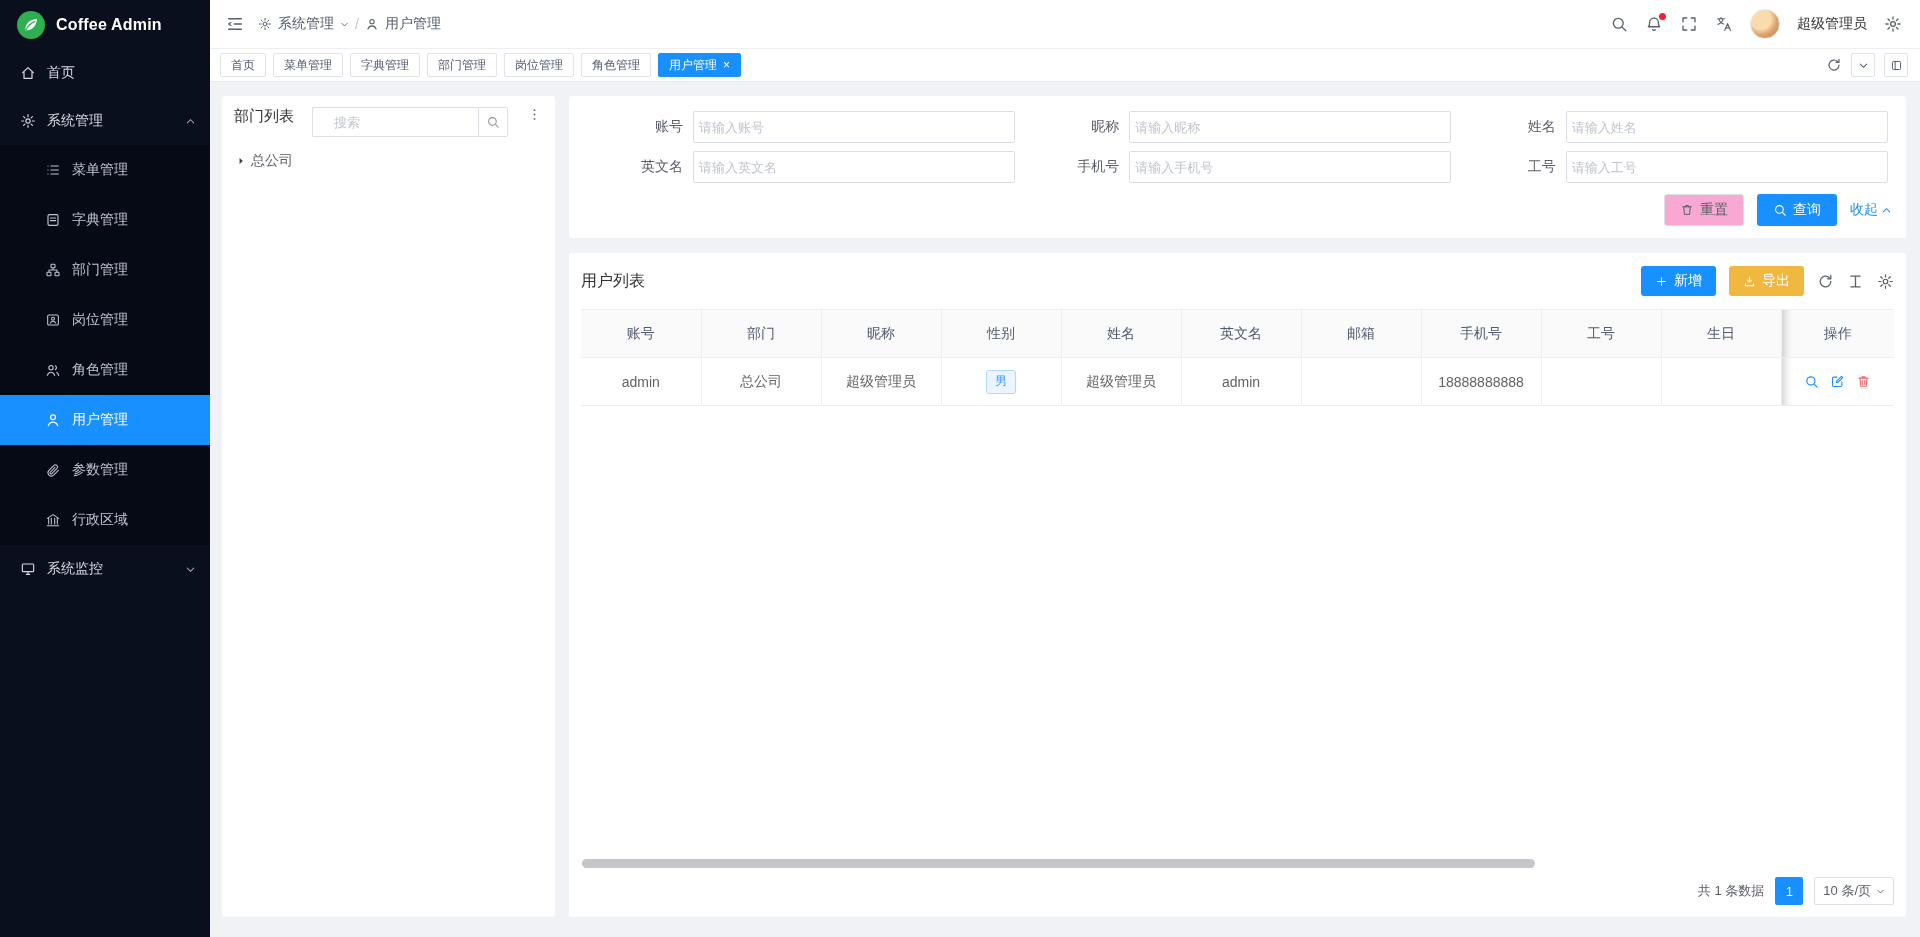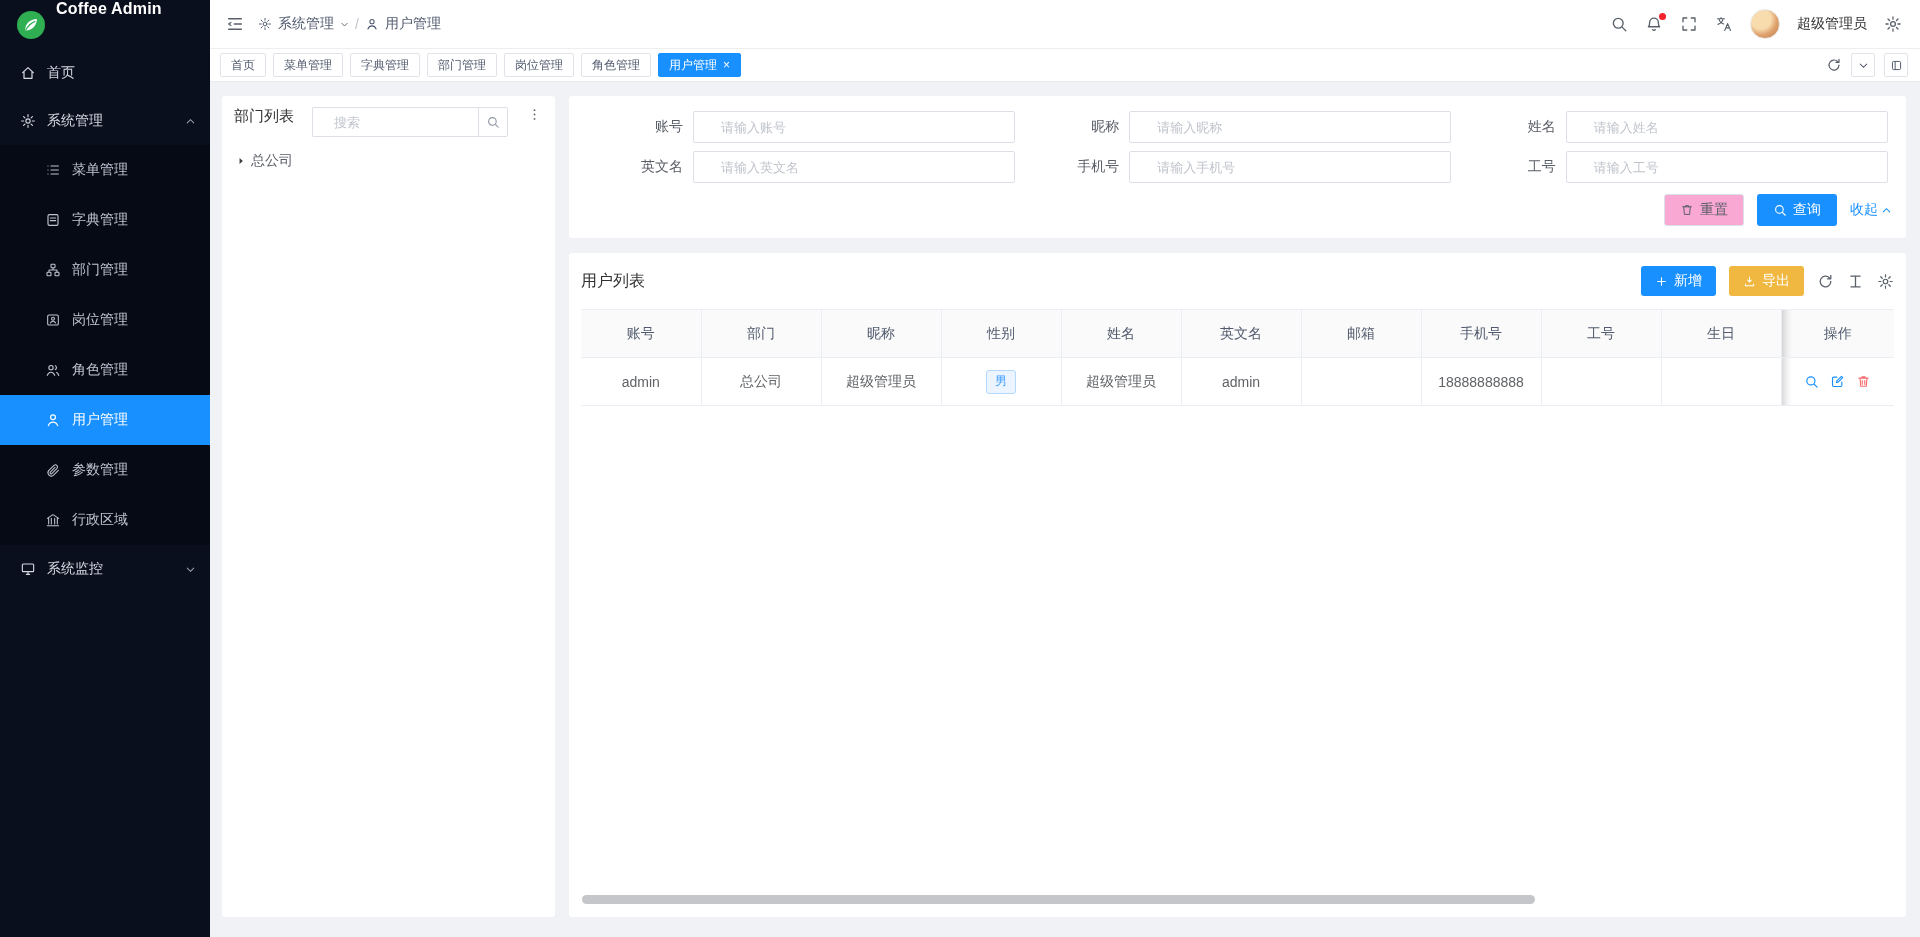--- a/index.html
+++ b/index.html
@@ -5,21 +5,21 @@
   * { margin:0; padding:0; box-sizing:border-box; }
   html,body { width:1920px; height:937px; overflow:hidden; }
   body { font-family:"Liberation Sans","DejaVu Sans",sans-serif; background:#f0f2f5; color:#303133; }
   svg { display:block; }
   .ic { display:inline-flex; align-items:center; justify-content:center; }
 
   .app { display:flex; width:1920px; height:937px; }
 
   
   .sidebar { width:210px; flex-shrink:0; background:#0a0f1d; display:flex; flex-direction:column; }
-  .logo { height:49px; display:flex; gap:10px; padding-left:16px; }
+  .logo { height:49px; display:flex; align-items:center; gap:10px; padding-left:16px; }
   .logo-text { font-size:16px; font-weight:bold; color:#ffffff; letter-spacing:.2px; }
   .menu { flex:1; overflow:hidden; }
   .menu-item { height:48px; display:flex; align-items:center; gap:11px; padding:0 14px 0 20px; font-size:14px; color:#d4d9e3; cursor:pointer; }
   .menu-item .chev { margin-left:auto; color:#9aa3b5; }
   .submenu { background:#060a14; }
   .submenu .menu-item { height:50px; padding-left:45px; color:#bec5d2; }
   .submenu .menu-item.active { background:#1890ff; color:#ffffff; }
 
   
   .main { flex:1; min-width:0; display:flex; flex-direction:column; }
@@ -54,21 +54,21 @@
   .tree-item { margin-top:15px; display:flex; align-items:center; gap:5px; font-size:14px; color:#5a5e66; cursor:pointer; padding-left:2px; }
   .tree-item .caret { color:#3c3f44; }
 
   
   .main-col { flex:1; min-width:0; display:flex; flex-direction:column; gap:15px; }
 
   .search-card { background:#fff; border-radius:3px; padding:15px 14px 12px; }
   .form-grid { display:grid; grid-template-columns:repeat(3,1fr); row-gap:8px; }
   .form-item { display:flex; align-items:center; height:32px; }
   .form-item label { width:110px; flex-shrink:0; text-align:right; padding-right:10px; font-size:14px; color:#5a5e66; }
-  .form-item input { flex:1; max-width:322px; height:32px; border:1px solid #dcdfe6; border-radius:2px; padding:0 27px; font-size:13px; color:#606266; outline:none; }
+  .form-item input { flex:1; max-width:322px; height:32px; border:1px solid #dcdfe6; border-radius:2px; padding:0 5px; font-size:13px; color:#606266; outline:none; }
   .form-item input::placeholder { color:#c0c4cc; }
   .form-actions { display:flex; justify-content:flex-end; align-items:center; gap:13px; margin-top:11px; }
   .btn { display:inline-flex; align-items:center; gap:6px; height:32px; padding:0 15px; border-radius:3px; font-size:14px; border:1px solid transparent; cursor:pointer; white-space:nowrap; }
   .btn-outline { background:#f9a8d4; border-color:#dcdfe6; color:#5a5e66; }
   .btn-primary { background:#1890ff; color:#fff; }
   .btn-warning { background:#f0b840; color:#fff; }
   .btn-sm { height:30px; padding:8px 13px; }
   .link-collapse { display:inline-flex; align-items:center; gap:3px; color:#1890ff; font-size:14px; cursor:pointer; }
 
   .list-card { flex:1; min-height:0; background:#fff; border-radius:3px; padding:0 12px 8px; display:flex; flex-direction:column; }
@@ -532,18 +532,30 @@
                   </td>
                 </tr>
               </tbody>
             </table>
           </div>
 
           <div class="h-scrollbar">
             <span class="thumb"></span>
           </div>
 
+          <div class="pager">
+            <span>共 1 条数据</span>
+            <span class="page-num">1</span>
+            <span class="page-size">
+              <span>10 条/页</span>
+              <span class="ic">
+                  <svg width="9" height="9" viewBox="0 0 24 24" fill="none" stroke="currentColor" stroke-width="2.4" stroke-linecap="round">
+                    <path d="M5 9l7 7 7-7"></path>
+                  </svg>
+                </span>
+            </span>
+          </div>
         </section>
 
       </div>
     </div>
   </div>
 </div>
 
 </body></html>

